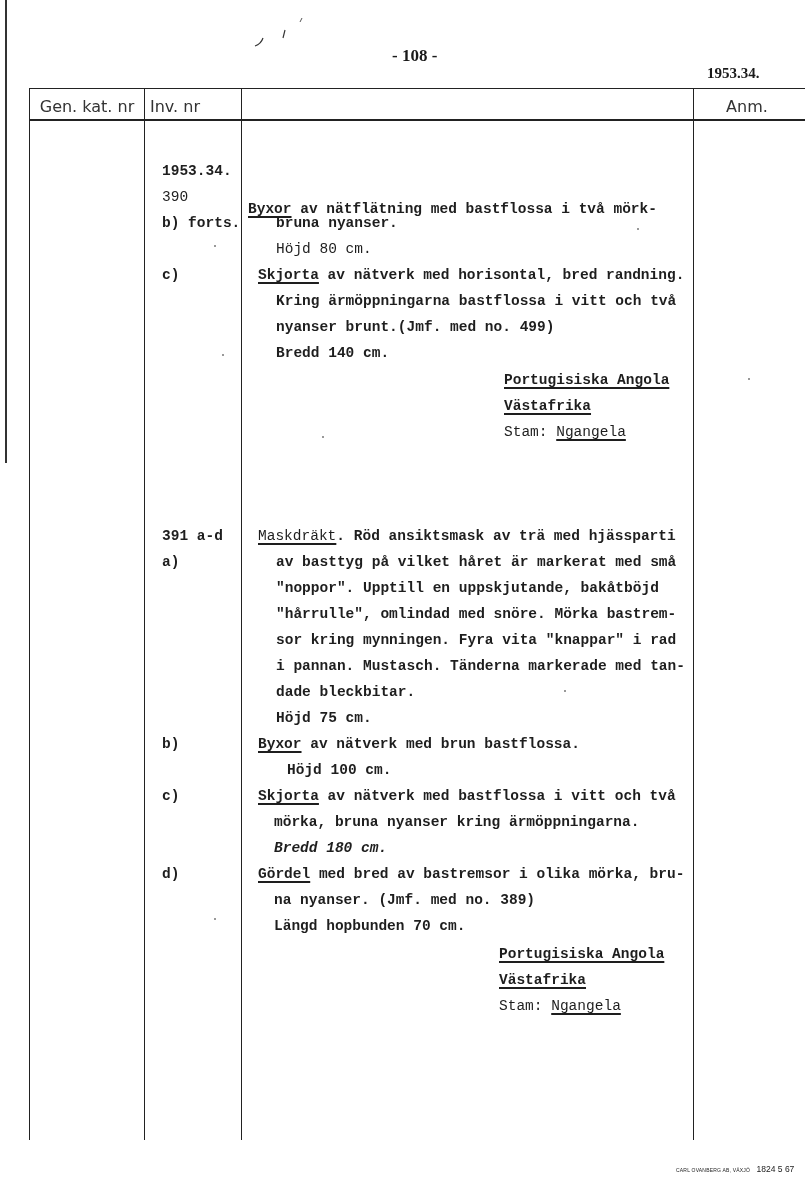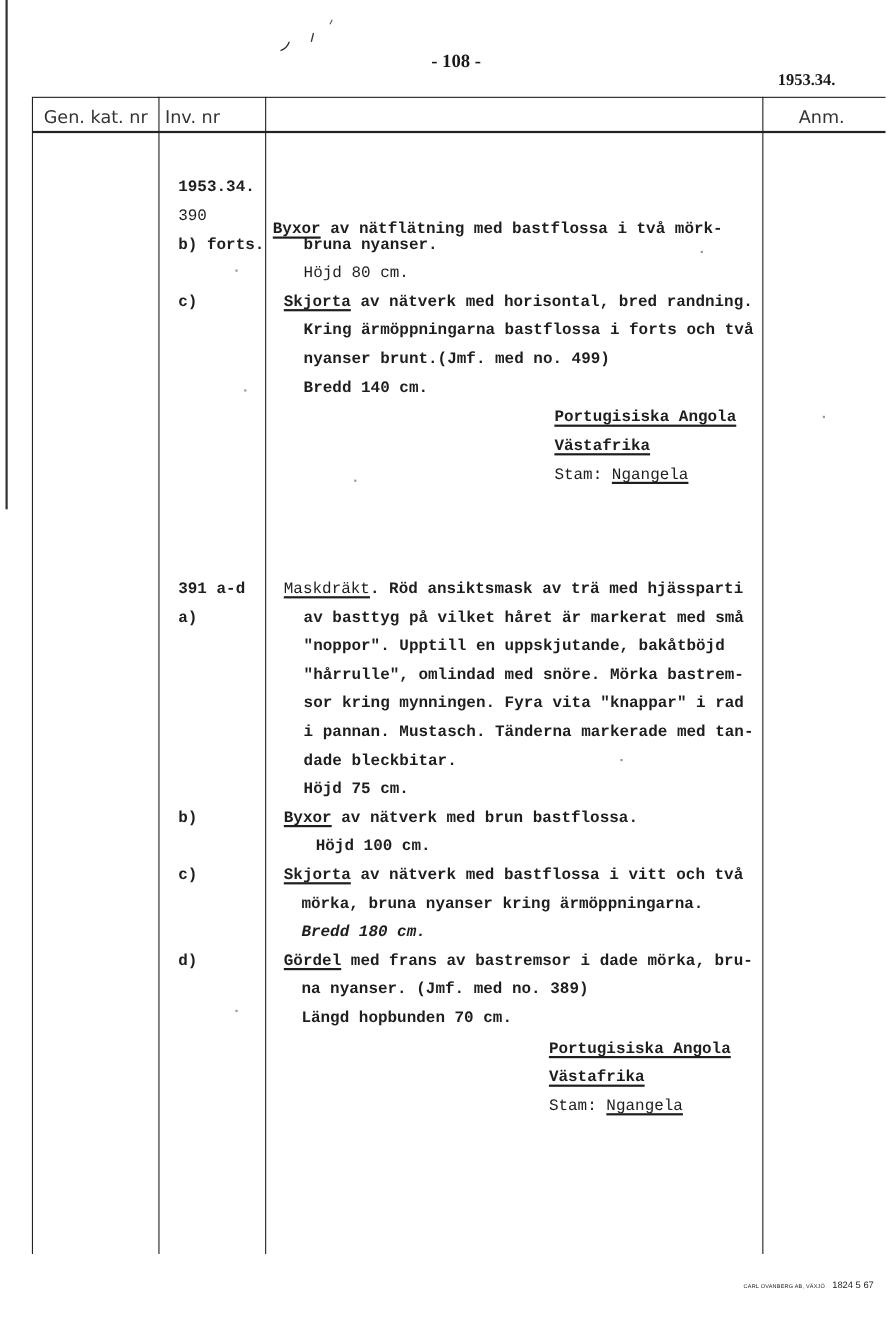--- a/index.html
+++ b/index.html
@@ -55,21 +55,21 @@
 <div class="abs mono" style="left:162px; top:554px;">a)</div>
 <div class="abs mono" style="left:162px; top:736px;">b)</div>
 <div class="abs mono" style="left:162px; top:788px;">c)</div>
 <div class="abs mono" style="left:162px; top:866px;">d)</div>
 
 <div class="abs mono" style="left:248px; top:189px;margin-top:12px;"><span class="u">Byxor</span><span> av nätflätning med bastflossa i två mörk-</span></div>
 <div class="abs mono" style="left:276px; top:215px; font-weight:bold;">bruna nyanser.</div>
 <div class="abs mono" style="left:276px; top:241px; font-weight:normal;">Höjd 80 cm.</div>
 
 <div class="abs mono" style="left:258px; top:267px;"><span class="u">Skjorta</span><span> av nätverk med horisontal, bred randning.</span></div>
-<div class="abs mono" style="left:276px; top:293px;">Kring ärmöppningarna bastflossa i forts och två</div>
+<div class="abs mono" style="left:276px; top:293px;">Kring ärmöppningarna bastflossa i vitt och två</div>
 <div class="abs mono" style="left:276px; top:319px;">nyanser brunt.(Jmf. med no. 499)</div>
 <div class="abs mono" style="left:276px; top:345px;">Bredd 140 cm.</div>
 
 <div class="abs mono u" style="left:504px; top:372px;">Portugisiska Angola</div>
 <div class="abs mono u" style="left:504px; top:398px;">Västafrika</div>
 <div class="abs mono" style="left:504px; top:424px; font-weight:normal;"><span>Stam: </span><span class="u">Ngangela</span></div>
 
 <div class="abs mono" style="left:258px; top:528px;"><span class="u" style="font-weight:normal;">Maskdräkt</span><span>. Röd ansiktsmask av trä med hjässparti</span></div>
 <div class="abs mono" style="left:276px; top:554px;font-family:Liberation Mono, monospace;">av basttyg på vilket håret är markerat med små</div>
 <div class="abs mono" style="left:276px; top:580px;">"noppor". Upptill en uppskjutande, bakåtböjd</div>
@@ -79,21 +79,21 @@
 <div class="abs mono" style="left:276px; top:684px;">dade bleckbitar.</div>
 <div class="abs mono" style="left:276px; top:710px;">Höjd 75 cm.</div>
 
 <div class="abs mono" style="left:258px; top:736px;"><span class="u">Byxor</span><span> av nätverk med brun bastflossa.</span></div>
 <div class="abs mono" style="left:287px; top:762px;">Höjd 100 cm.</div>
 
 <div class="abs mono" style="left:258px; top:788px;"><span class="u">Skjorta</span><span> av nätverk med bastflossa i vitt och två</span></div>
 <div class="abs mono" style="left:274px; top:814px;">mörka, bruna nyanser kring ärmöppningarna.</div>
 <div class="abs mono" style="left:274px; top:840px;font-style:italic;">Bredd 180 cm.</div>
 
-<div class="abs mono" style="left:258px; top:866px;"><span class="u">Gördel</span><span> med frans av bastremsor i dade mörka, bru-</span></div>
+<div class="abs mono" style="left:258px; top:866px;"><span class="u">Gördel</span><span> med bred av bastremsor i olika mörka, bru-</span></div>
 <div class="abs mono" style="left:274px; top:892px;">na nyanser. (Jmf. med no. 389)</div>
 <div class="abs mono" style="left:274px; top:918px;">Längd hopbunden 70 cm.</div>
 
 <div class="abs mono u" style="left:499px; top:946px;">Portugisiska Angola</div>
 <div class="abs mono u" style="left:499px; top:972px;">Västafrika</div>
 <div class="abs mono" style="left:499px; top:998px; font-weight:normal;"><span>Stam: </span><span class="u">Ngangela</span></div>
 
 <div class="speck" style="left:214px; top:245px;"></div>
 <div class="speck" style="left:222px; top:354px;"></div>
 <div class="speck" style="left:322px; top:436px;"></div>

